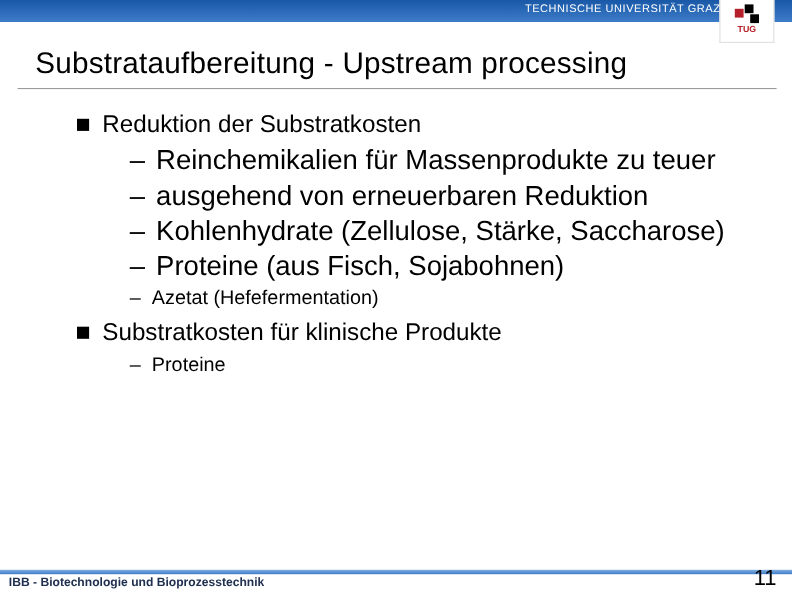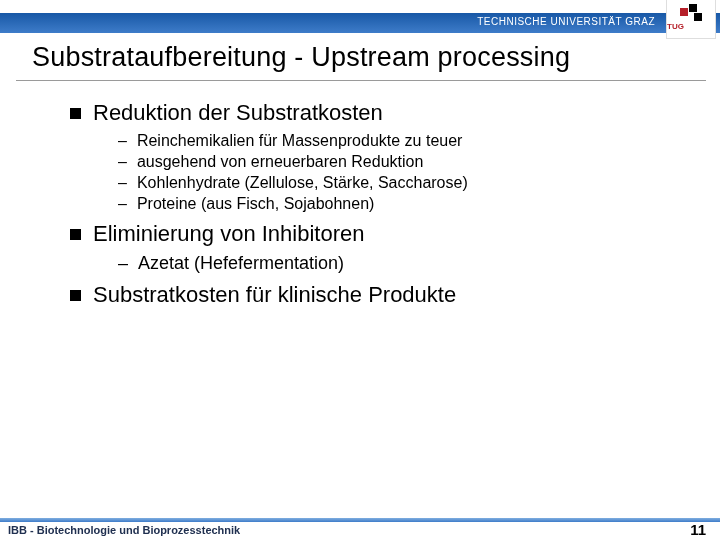--- a/index.html
+++ b/index.html
@@ -1,38 +1,38 @@
 <!DOCTYPE html>
 <html><head>
 <meta charset="utf-8">
 <style>
   html,body{margin:0;padding:0;width:720px;height:540px;font-family:Arial,Helvetica,sans-serif;color:#000;background:#fff;overflow:hidden}
   .slide{position:relative;width:720px;height:540px}
-  .topbar{position:absolute;top:0;left:0;width:100%;height:20px;background:linear-gradient(#1858a6,#3e7cc9);margin-top:13px;}
+  .topbar{position:absolute;top:0;left:0;width:100%;height:20px;background:linear-gradient(#1858a6,#3e7cc9);}
   .topbar-text{position:absolute;right:65px;top:3px;color:#fff;font-size:10px;letter-spacing:.5px}
-  .logo-wrap{position:absolute;right:4px;top:0;width:48px;height:38px;background:#fff;border:1px solid #dedede;border-top:none;text-align:left}
+  .logo-wrap{position:absolute;right:16px;top:0;width:48px;height:38px;background:#fff;border:1px solid #dedede;border-top:none;text-align:center}
   .logo-blocks{position:relative;width:22px;height:16px;margin:4px auto 0}
   .logo-blocks span{position:absolute;width:8px;height:8px}
   .lb1{left:0;top:4px;background:#b6202a}
   .lb2{left:9px;top:0;background:#000}
   .lb3{left:14px;top:9px;background:#000}
   .logo-name{font-size:8px;font-weight:bold;color:#b6202a;margin-top:2px}
   .title{position:absolute;top:42px;left:32px;width:660px;font-size:27px;letter-spacing:.2px}
   .title-rule{position:absolute;top:80px;left:16px;width:690px;height:0;border-top:1px solid #9a9a9a}
   .content{position:absolute;top:92px;left:70px;width:620px}
   .lvl1{font-size:22px;margin:8px 0 6px;padding-left:24px;text-indent:-24px}
   .lvl1 .b1{display:inline-block;width:11px;height:11px;background:#000;margin-right:12px;vertical-align:1px}
-  .lvl2{font-size:16px;margin:3px 0;padding-left:70px;text-indent:-22px}
+  .lvl2{font-size:25px;margin:3px 0;padding-left:70px;text-indent:-22px}
   .lvl2 .dash{margin-right:10px}
   .lvl2b{font-size:18px;margin:2px 0;padding-left:70px;text-indent:-22px}
   .lvl2b .dash{margin-right:10px}
   .supn{font-size:.65em;vertical-align:super}
   .footer-line{position:absolute;bottom:18px;left:0;width:100%;height:4px;background:linear-gradient(#7faedf,#3e7cc9)}
   .footer-left{position:absolute;bottom:4px;left:8px;font-size:11px;font-weight:bold;color:#203050}
-  .footer-right{position:absolute;bottom:2px;right:14px;font-size:15px;font-weight:bold;color:#000}
+  .footer-right{position:absolute;bottom:2px;right:14px;font-size:20px;font-weight:normal;color:#000}
 </style>
 </head>
 <body>
 
 <div class="slide">
   <div class="topbar">
     <span class="topbar-text">TECHNISCHE UNIVERSITÄT GRAZ</span>
   </div>
   <div class="logo-wrap">
     <div class="logo-blocks">
@@ -46,22 +46,22 @@
   <div class="title">Substrataufbereitung - Upstream processing</div>
   <div class="title-rule"></div>
 
   <div class="content">
     <div class="lvl1"><span class="b1"></span><span>Reduktion der Substratkosten</span></div>
     <div class="lvl2"><span class="dash">–</span><span>Reinchemikalien für Massenprodukte zu teuer</span></div>
     <div class="lvl2"><span class="dash">–</span><span>ausgehend von erneuerbaren Reduktion</span></div>
     <div class="lvl2"><span class="dash">–</span><span>Kohlenhydrate (Zellulose, Stärke, Saccharose)</span></div>
     <div class="lvl2"><span class="dash">–</span><span>Proteine (aus Fisch, Sojabohnen)</span></div>
 
-    <div class="lvl1"><span class="b1"></span><span>Eliminierung von Inhibitoren</span></div>
     <div class="lvl2b"><span class="dash">–</span><span>Azetat (Hefefermentation)</span></div>
 
     <div class="lvl1"><span class="b1"></span><span>Substratkosten für klinische Produkte</span></div>
+    <div class="lvl2b"><span class="dash">–</span><span>Proteine</span></div>
   </div>
 
   <div class="footer-line"></div>
   <div class="footer-left">IBB - Biotechnologie und Bioprozesstechnik</div>
   <div class="footer-right">11</div>
 </div>
 
 </body></html>

